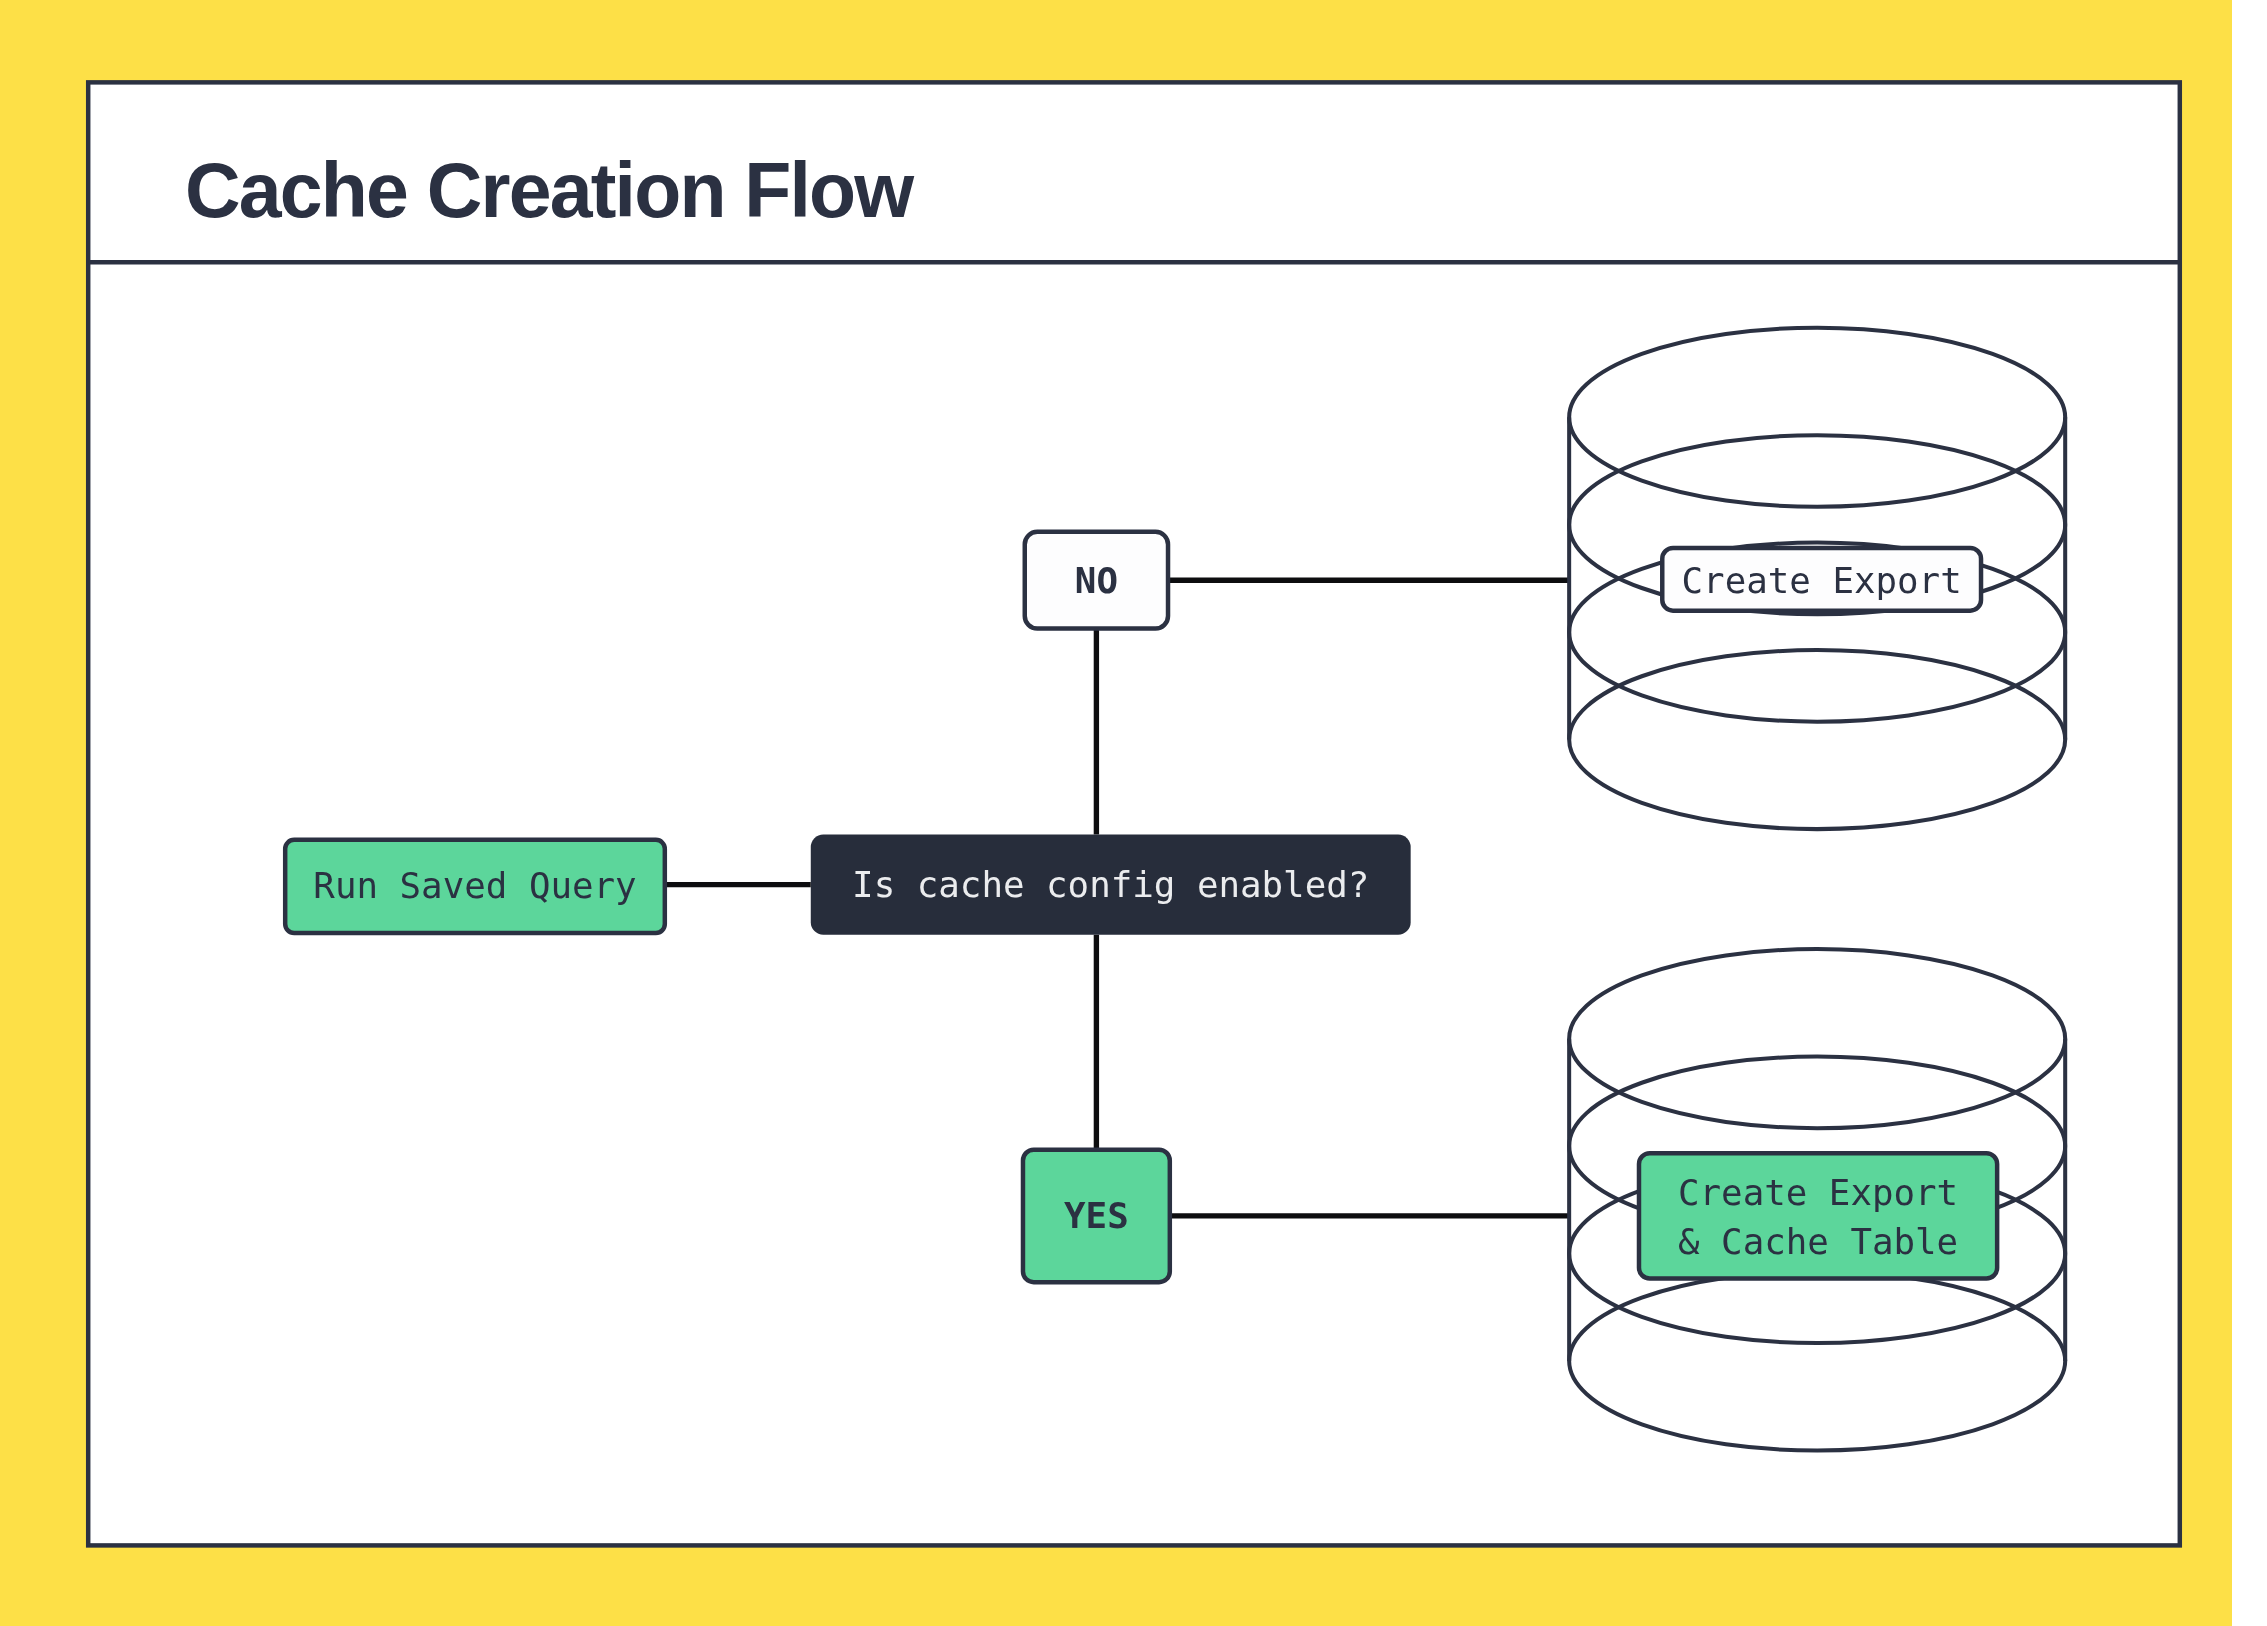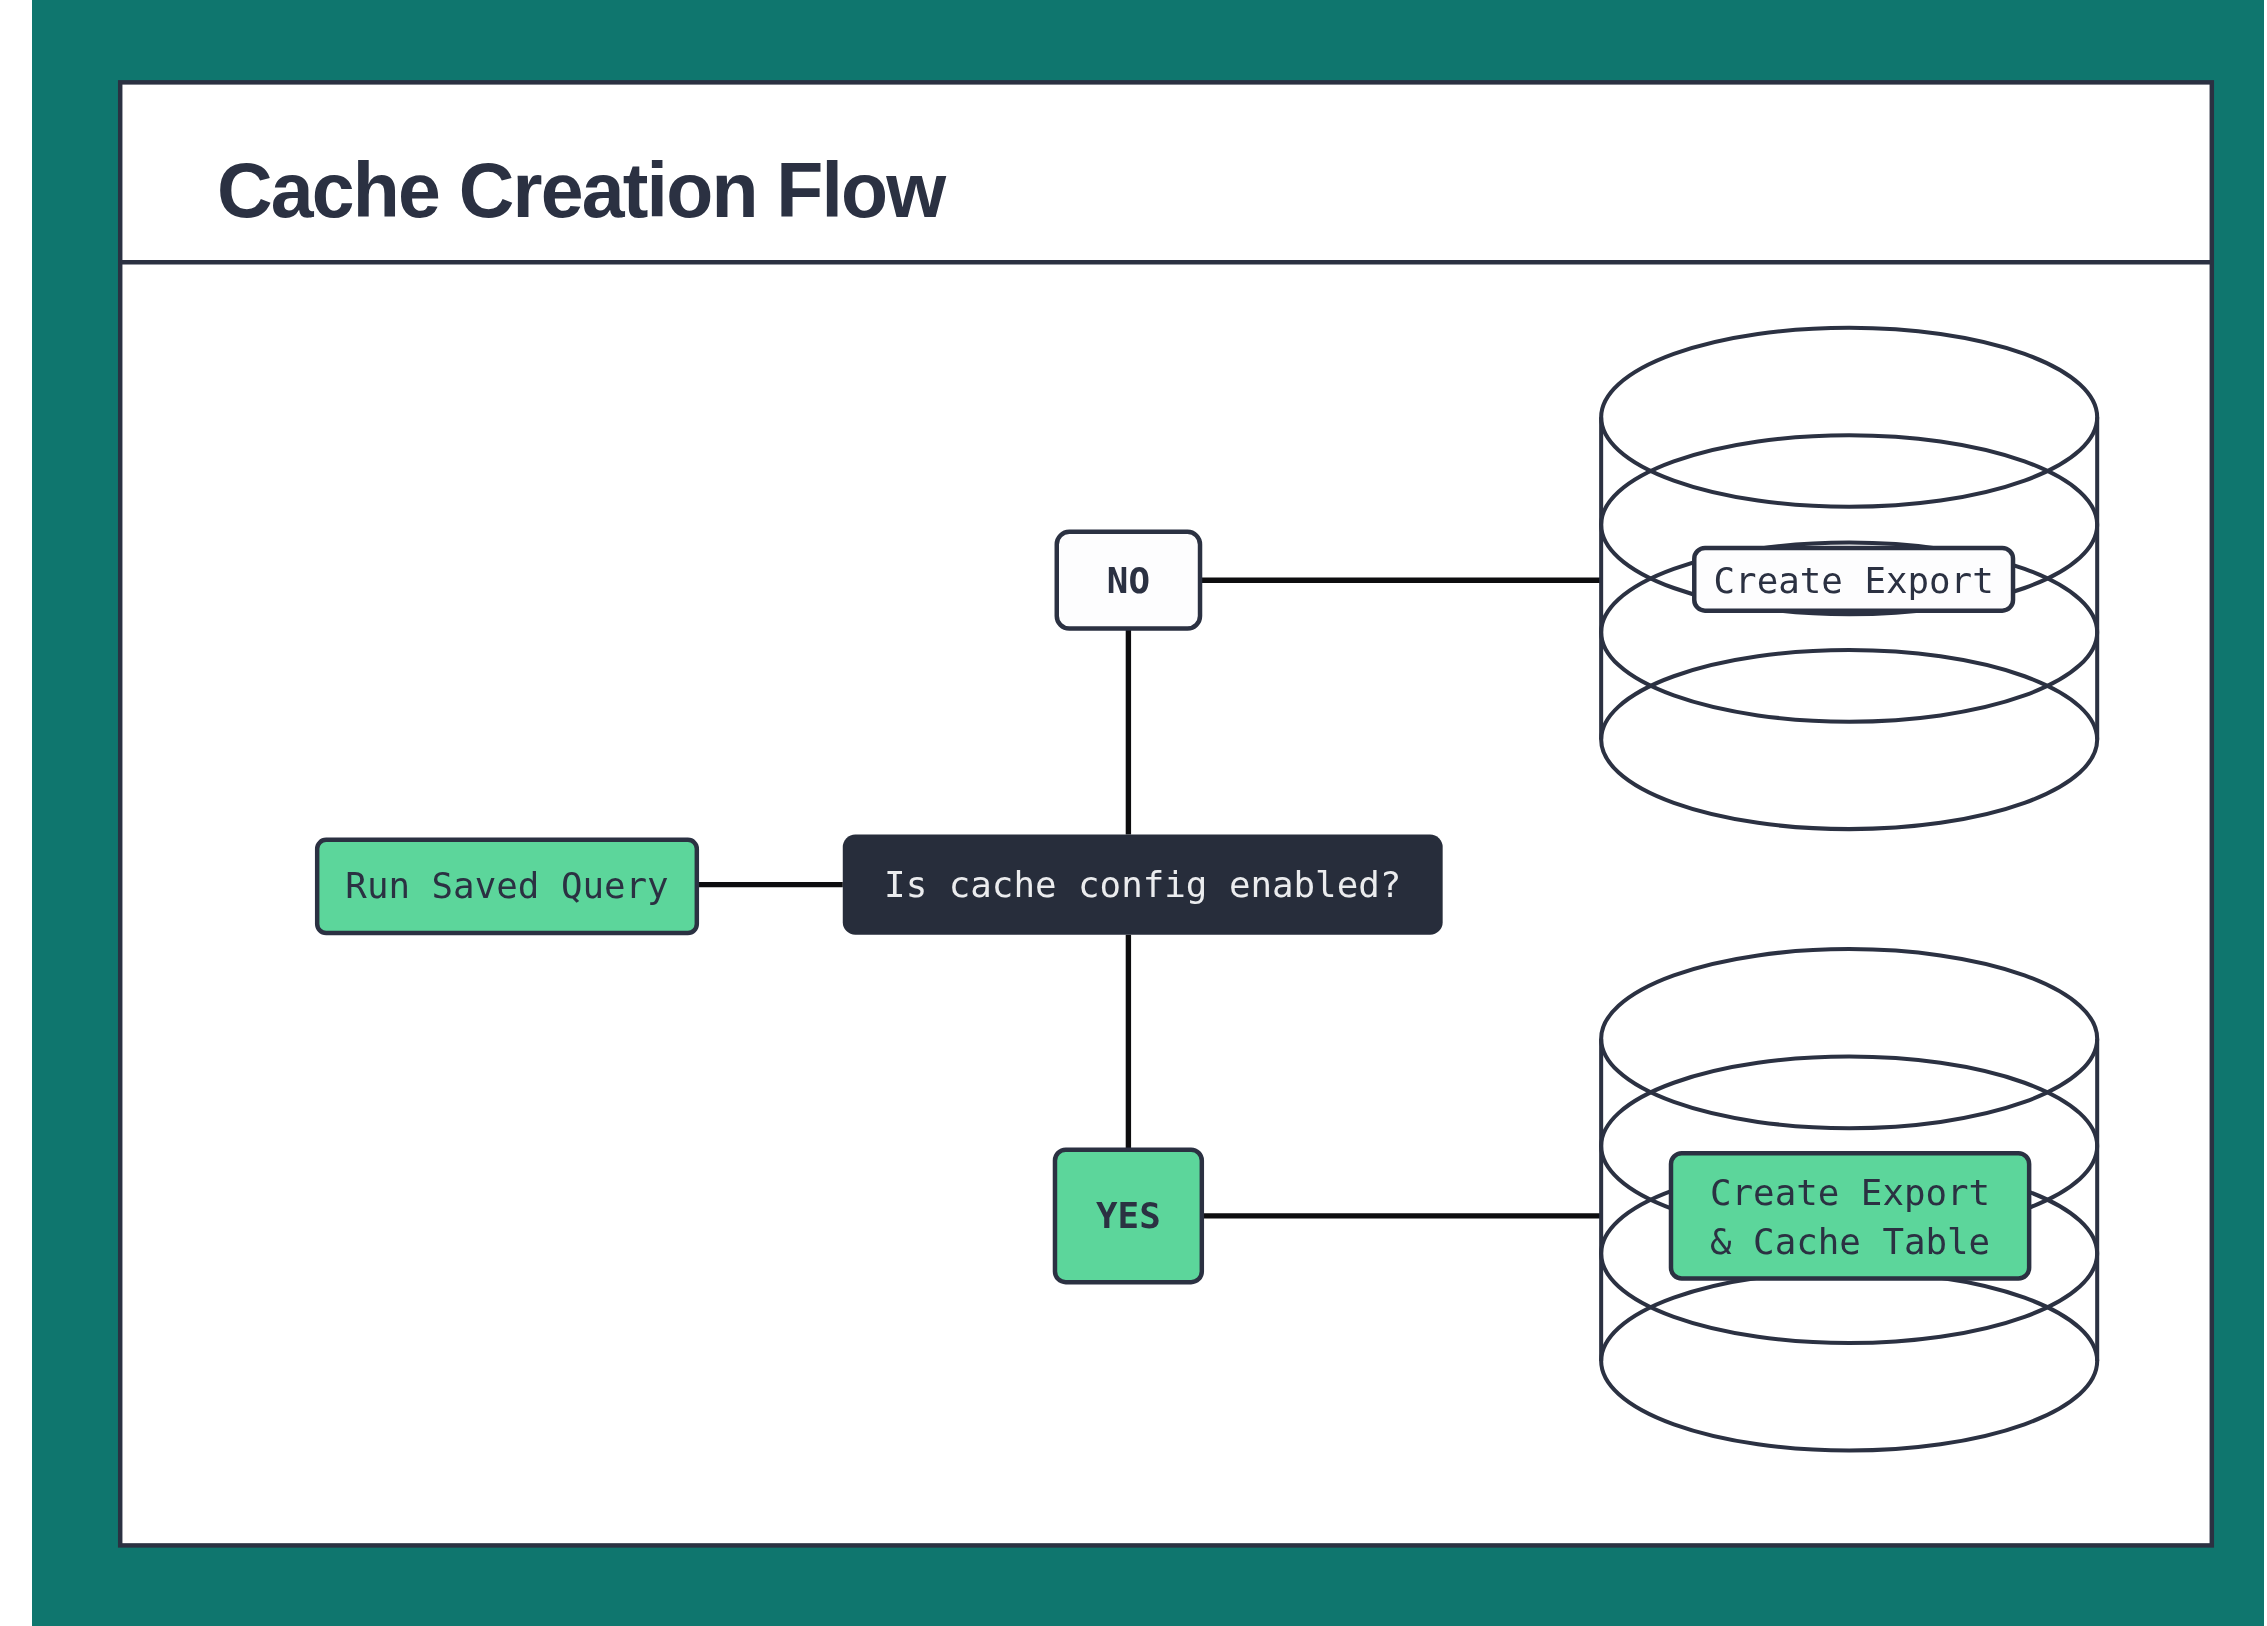--- a/index.html
+++ b/index.html
@@ -7,22 +7,21 @@
     padding: 0;
     background: #ffffff;
     width: 2268px;
     height: 1626px;
     overflow: hidden;
   }
   .stage {
     position: relative;
     width: 2232px;
     height: 1626px;
-    background: #0f766e;
-    margin-left: 32px;
+    background: #fde047;
   }
   svg { display: block; }
 
   
   .ink-stroke   { stroke: #2b3142; fill: none; }
   .frame        { stroke-width: 5; fill: #ffffff; }
   .divider      { stroke-width: 5; }
   .cyl          { stroke-width: 4.5; }
   .node-border  { stroke: #2b3142; stroke-width: 5; }
   .fill-white   { fill: #fdfdfe; }

